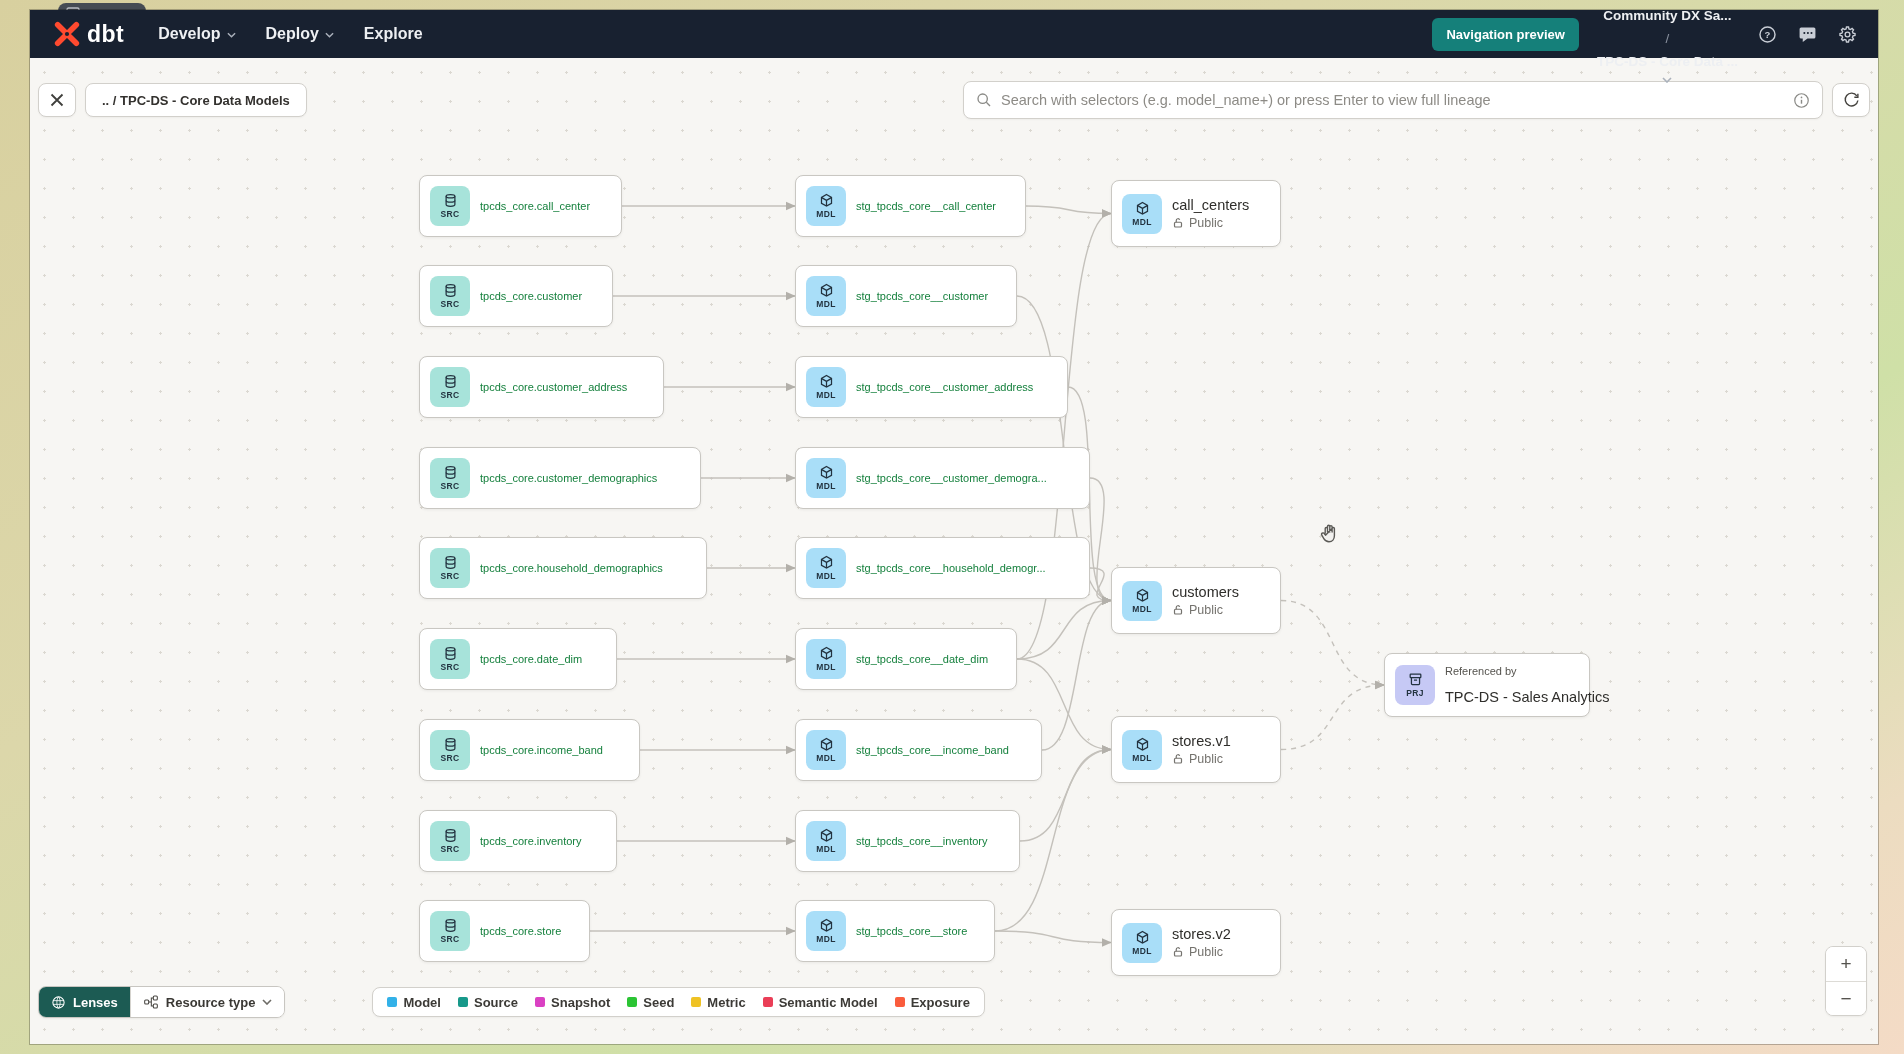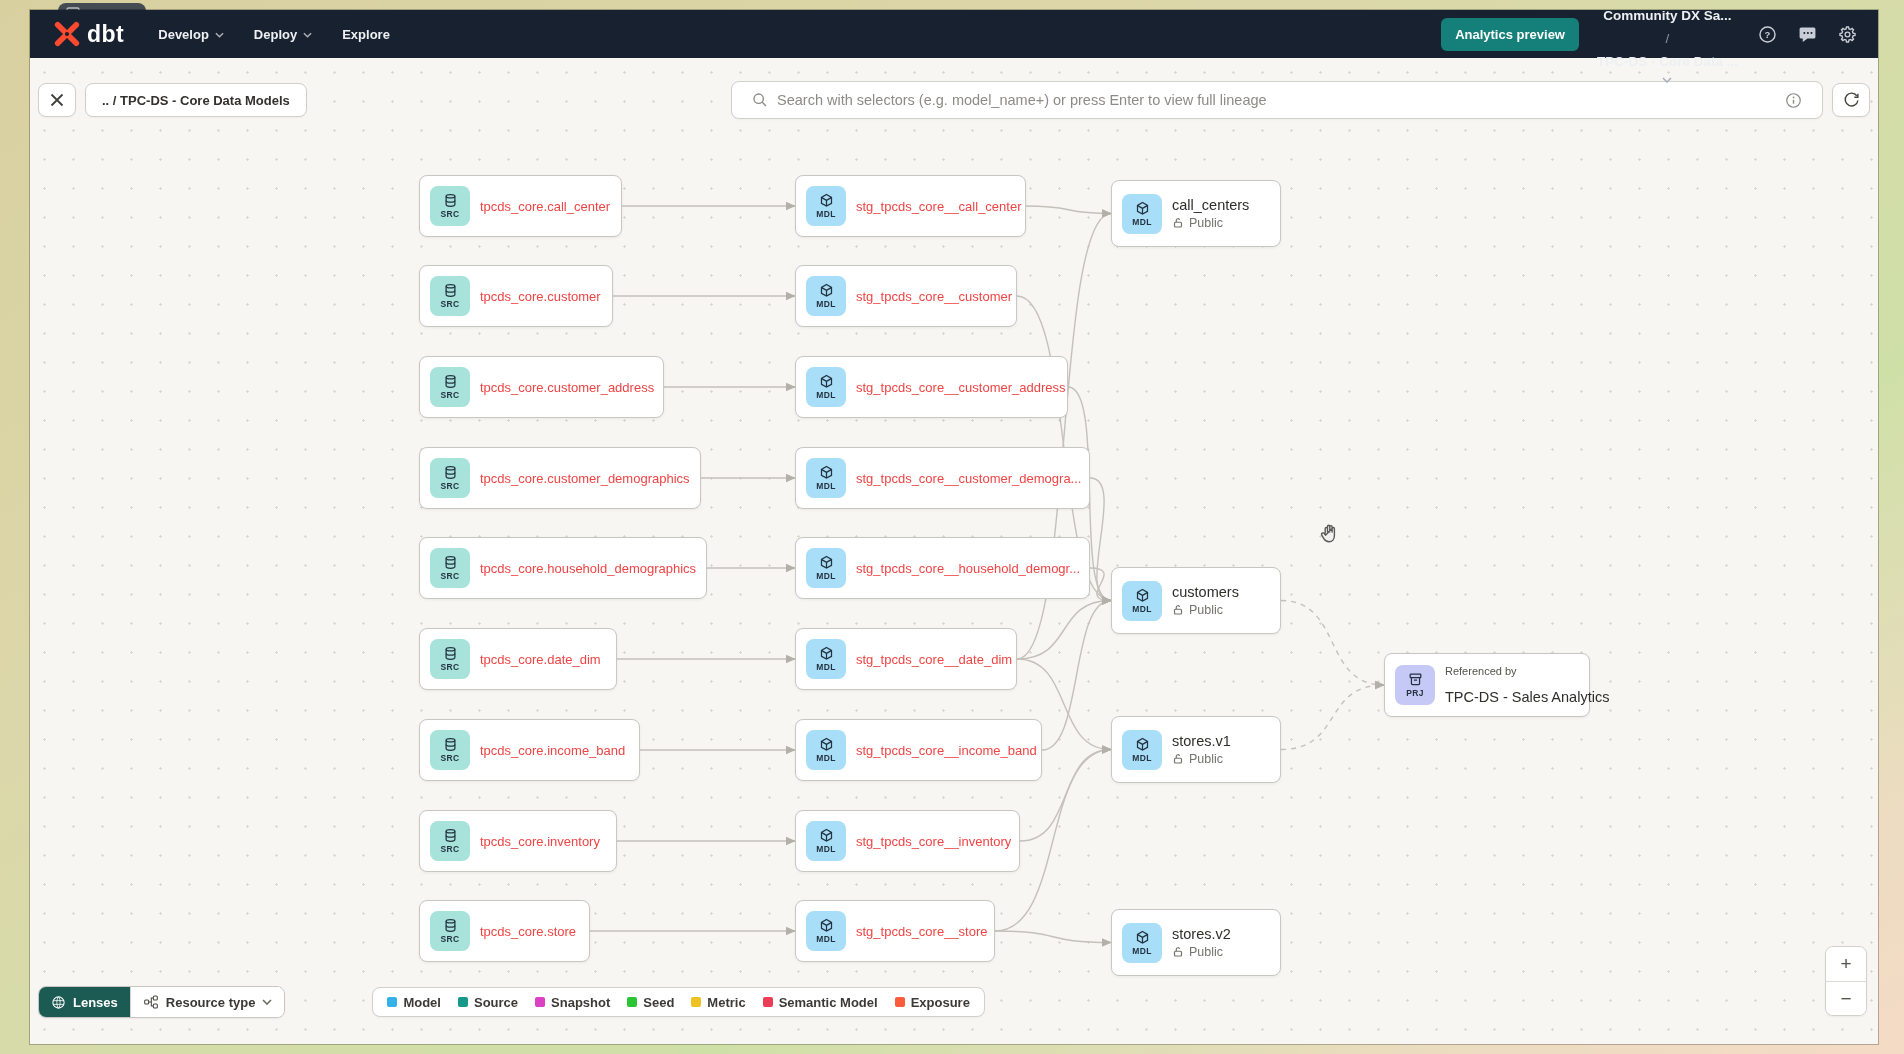--- a/index.html
+++ b/index.html
@@ -12,21 +12,21 @@
     justify-content:flex-start; padding:4px 8px; color:#b8bcc2; font-size:11px; }
 
   .app { position:absolute; left:30px; top:10px; width:1848px; height:1034px;
     background:#f7f6f3; z-index:2; box-shadow:0 0 0 1px rgba(0,0,0,.25); overflow:hidden; }
 
   
   .navbar { height:48px; background:#182130; display:flex; align-items:center;
     padding:0 20px 0 24px; color:#edeff2; position:relative; z-index:6; }
   .logo { display:flex; align-items:center; gap:7px; margin-right:34px; cursor:pointer; }
   .logo-text { font-size:23px; font-weight:bold; color:#fff; letter-spacing:.5px; }
-  .nav-item { display:flex; align-items:center; gap:6px; font-size:13px; font-weight:bold;
+  .nav-item { display:flex; align-items:center; gap:6px; font-size:16px; font-weight:bold;
     margin-right:30px; cursor:pointer; color:#eef0f3; }
   .nav-item svg { margin-top:2px; }
   .nav-right { margin-left:auto; display:flex; align-items:center; gap:18px; }
   .preview-btn { background:#15807a; color:#fff; border:none; border-radius:6px;
     padding:9px 14px; font-size:13px; font-weight:bold; font-family:inherit; cursor:pointer; }
   .nav-crumb { display:flex; align-items:center; gap:8px; font-size:13.5px; font-weight:bold; cursor:pointer;flex-direction:column; }
   .nav-crumb .sep { color:#8b93a0; font-weight:normal; padding:0 2px; }
   .nav-icon { width:22px; height:22px; display:flex; align-items:center; justify-content:center;
     color:#c9ced6; cursor:pointer; }
 
@@ -36,38 +36,38 @@
 
   
   .lineage-toolbar { position:absolute; left:0; top:23px; width:100%; display:flex;
     align-items:center; padding:0 8px; gap:9px; z-index:5; }
   .tool-btn { height:34px; background:#fff; border:1px solid #d2d0cb; border-radius:8px;
     display:flex; align-items:center; justify-content:center; cursor:pointer; color:#44423e;
     box-shadow:0 1px 2px rgba(0,0,0,.04); }
   .close-btn { width:38px; }
   .crumb-chip { padding:0 16px; font-size:13px; font-weight:bold; color:#33312e; }
   .tb-spacer { flex:1; }
-  .searchbar { width:1092px; height:38px; background:#fff; border:1px solid #d2d0cb;
-    border-radius:8px; display:flex; align-items:center; padding:0 20px; gap:9px;
+  .searchbar { width:860px; height:38px; background:#fff; border:1px solid #d2d0cb;
+    border-radius:8px; display:flex; align-items:center; padding:0 12px; gap:9px;
     box-shadow:0 1px 2px rgba(0,0,0,.04); }
   .searchbar input { flex:1; border:none; outline:none; font-size:14.5px; color:#3a3834;
     font-family:inherit; background:transparent; }
   .searchbar input::placeholder { color:#8d8b86; }
   .refresh-btn { width:38px; }
 
   
   #edges { position:absolute; left:0; top:0; pointer-events:none; }
   .node { position:absolute; background:#fff; border:1px solid #c9c7c2; border-radius:8px;
     display:flex; align-items:center; gap:10px; padding:0 12px 0 10px; cursor:pointer;
     box-shadow:0 1px 3px rgba(0,0,0,.06); }
   .node-icon { width:40px; height:40px; border-radius:8px; flex:none; display:flex;
     flex-direction:column; align-items:center; justify-content:center; gap:1px; color:#233340; }
   .node-icon svg { width:15px; height:15px; }
   .node-tag { font-size:8.5px; font-weight:bold; letter-spacing:.4px; color:#233340; }
-  .node-label { font-size:13px; color:#ef4444; white-space:nowrap; }
+  .node-label { font-size:11px; color:#15803d; white-space:nowrap; }
   .node-sub { font-size:11px; color:#55534e; margin-bottom:12px; white-space:nowrap; }
   .node-big .node-label { font-size:14.5px; color:#2f2e2b; }
   .node-badge { display:flex; align-items:center; gap:5px; font-size:12.5px; color:#75736e; margin-top:3px; }
   .node-badge svg { width:12px; height:12px; }
   .hand-cursor { position:absolute; width:24px; height:24px; z-index:4; pointer-events:none; }
 
   
   .footer-row { position:absolute; left:8px; bottom:26px; display:flex; align-items:center; z-index:5; }
   .lens-group { display:flex; height:32px; border-radius:8px; overflow:hidden;
     border:1px solid #c8c6c1; box-shadow:0 1px 2px rgba(0,0,0,.05); cursor:pointer; }
@@ -119,21 +119,21 @@
       <span>Deploy</span>
       <svg width="9" height="6" viewBox="0 0 10 6">
           <path d="M1 1l4 4 4-4" fill="none" stroke="#aab1bb" stroke-width="1.6"></path>
         </svg>
     </div>
     <div class="nav-item">
       <span>Explore</span>
     </div>
 
     <div class="nav-right">
-      <button class="preview-btn">Analytics preview</button>
+      <button class="preview-btn">Navigation preview</button>
       <div class="nav-crumb">
         <svg width="17" height="15" viewBox="0 0 24 22">
             <path d="M2 5a2 2 0 012-2h5l2 2h9a2 2 0 012 2v10a2 2 0 01-2 2H4a2 2 0 01-2-2z" fill="none" stroke="#e4e6ea" stroke-width="2"></path>
           </svg>
         <span>Community DX Sa...</span>
         <span class="sep">/</span>
         <span>TPC-DS - Core Data ...</span>
         <svg width="10" height="6" viewBox="0 0 10 6">
             <path d="M1 1l4 4 4-4" fill="none" stroke="#aab1bb" stroke-width="1.6"></path>
           </svg>

